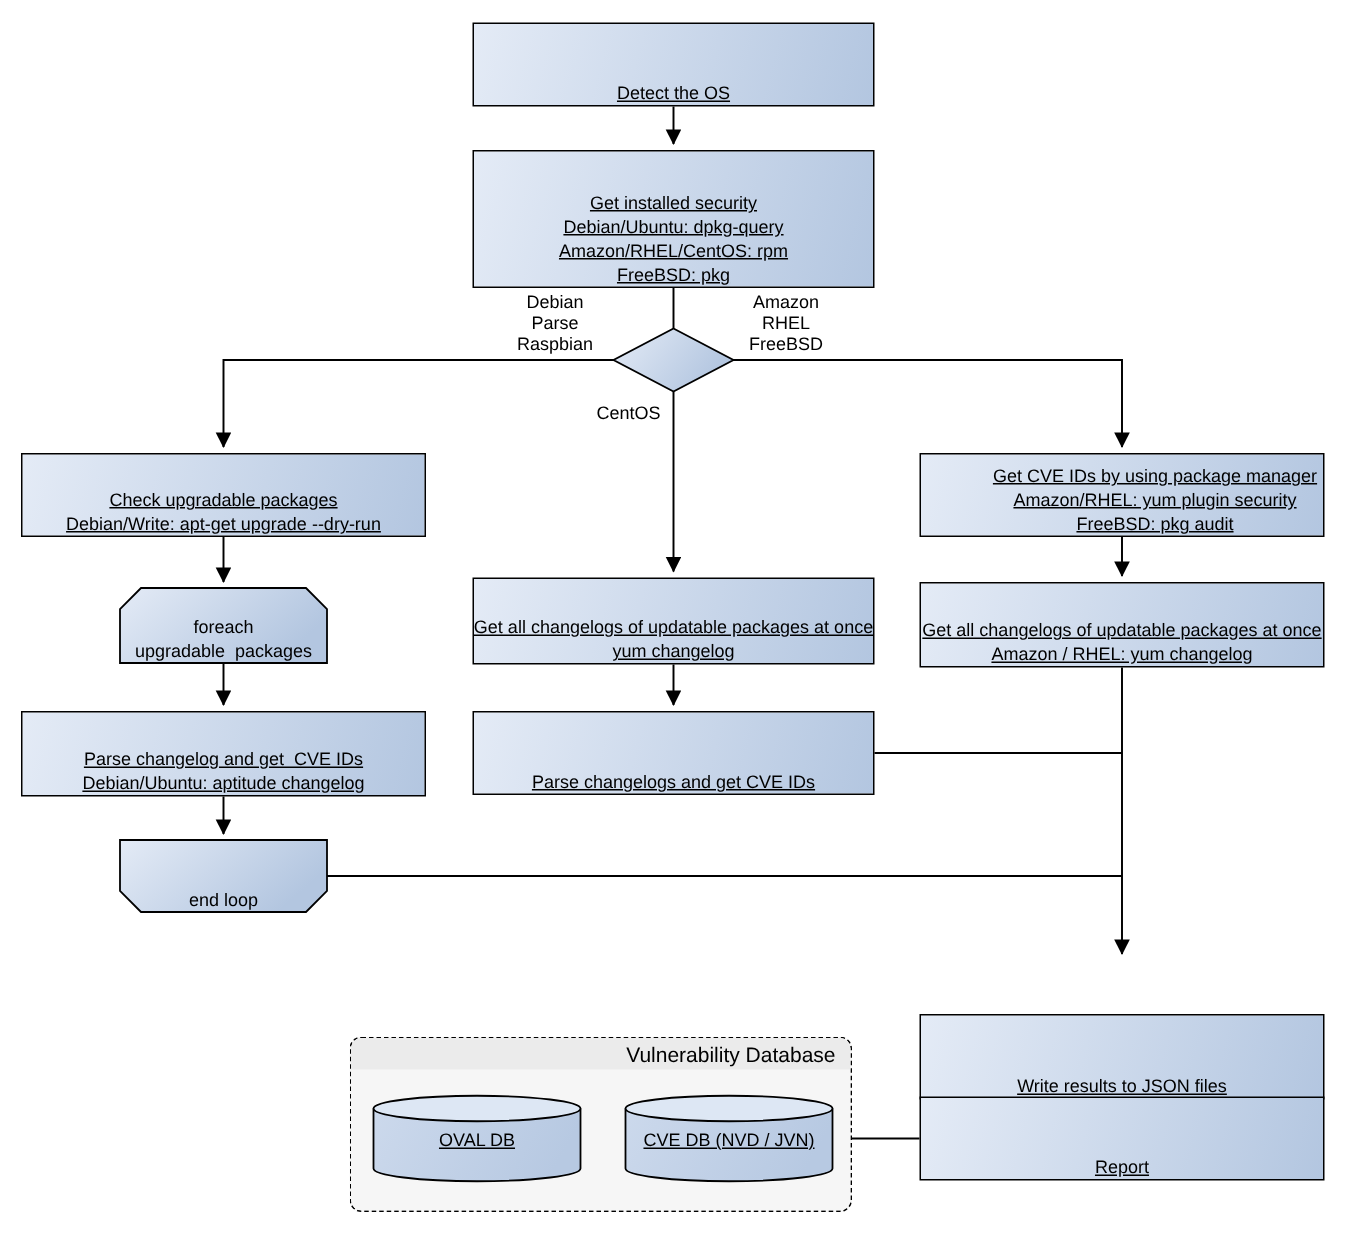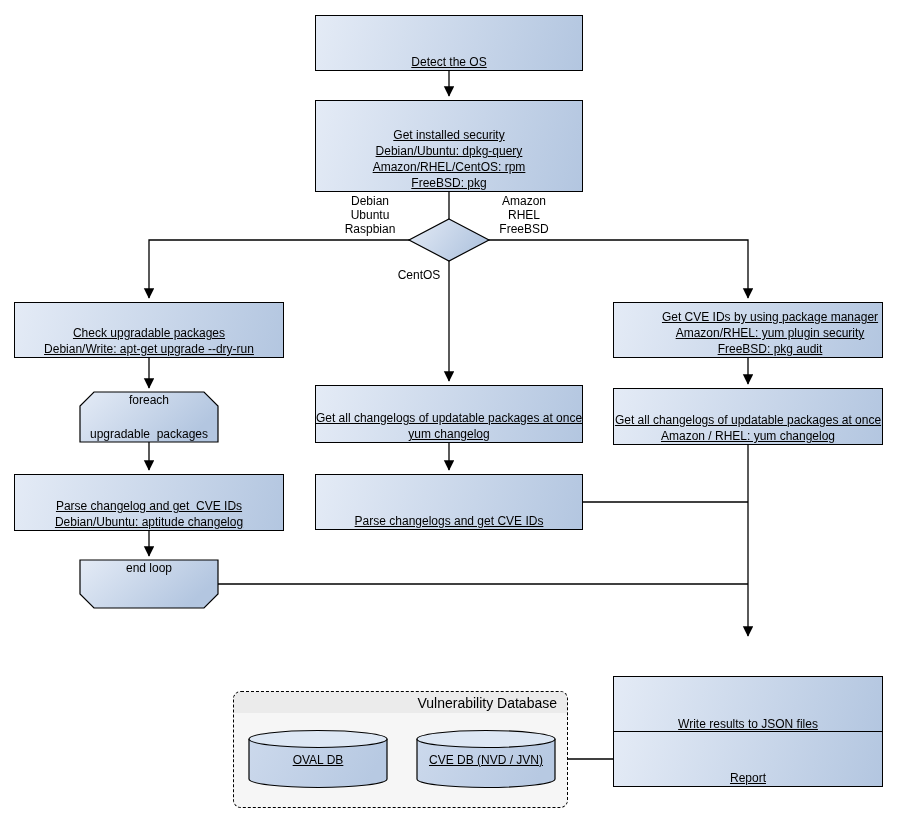--- a/index.html
+++ b/index.html
@@ -17,21 +17,21 @@
   .layer{position:absolute;left:0;top:0;width:910px;height:823px;}
   .node{
     position:absolute;box-sizing:border-box;
     border:1px solid var(--node-border);
     background:linear-gradient(105deg,var(--node-gradient-start) 0%,var(--node-gradient-end) 100%);
     display:flex;flex-direction:column;align-items:center;justify-content:flex-end;
     text-align:center;font-size:12px;line-height:16px;text-decoration:underline;
   }
   .node .line{white-space:pre;}
   .shape-label{
-    position:absolute;display:flex;flex-direction:column;align-items:center;justify-content:space-between;
+    position:absolute;display:flex;flex-direction:column;align-items:center;justify-content:flex-end;
     text-align:center;font-size:12px;line-height:16px;box-sizing:border-box;
   }
   .shape-label .line{white-space:pre;}
   .branch-label{
     position:absolute;text-align:center;font-size:12px;line-height:14px;
   }
   .db-panel{
     position:absolute;left:233px;top:691px;width:335px;height:117px;box-sizing:border-box;
     border:1.5px dashed #000000;border-radius:8px;background:var(--db-panel-bg);overflow:hidden;
   }
@@ -170,21 +170,21 @@
   <div class="shape-label" style="left:80px;top:392px;width:138px;height:50px;z-index:2;">
     <div class="line">foreach</div>
     <div class="line">upgradable  packages</div>
   </div>
   <div class="shape-label" style="left:80px;top:560px;width:138px;height:48px;z-index:2;">
     <div class="line">end loop</div>
   </div>
 
   <div class="branch-label" style="left:322px;top:194px;width:96px;z-index:2;">
     <div>Debian</div>
-    <div>Ubuntu</div>
+    <div>Parse</div>
     <div>Raspbian</div>
   </div>
   <div class="branch-label" style="left:476px;top:194px;width:96px;z-index:2;">
     <div>Amazon</div>
     <div>RHEL</div>
     <div>FreeBSD</div>
   </div>
   <div class="branch-label" style="left:379px;top:268px;width:80px;z-index:2;">
     <div>CentOS</div>
   </div>

